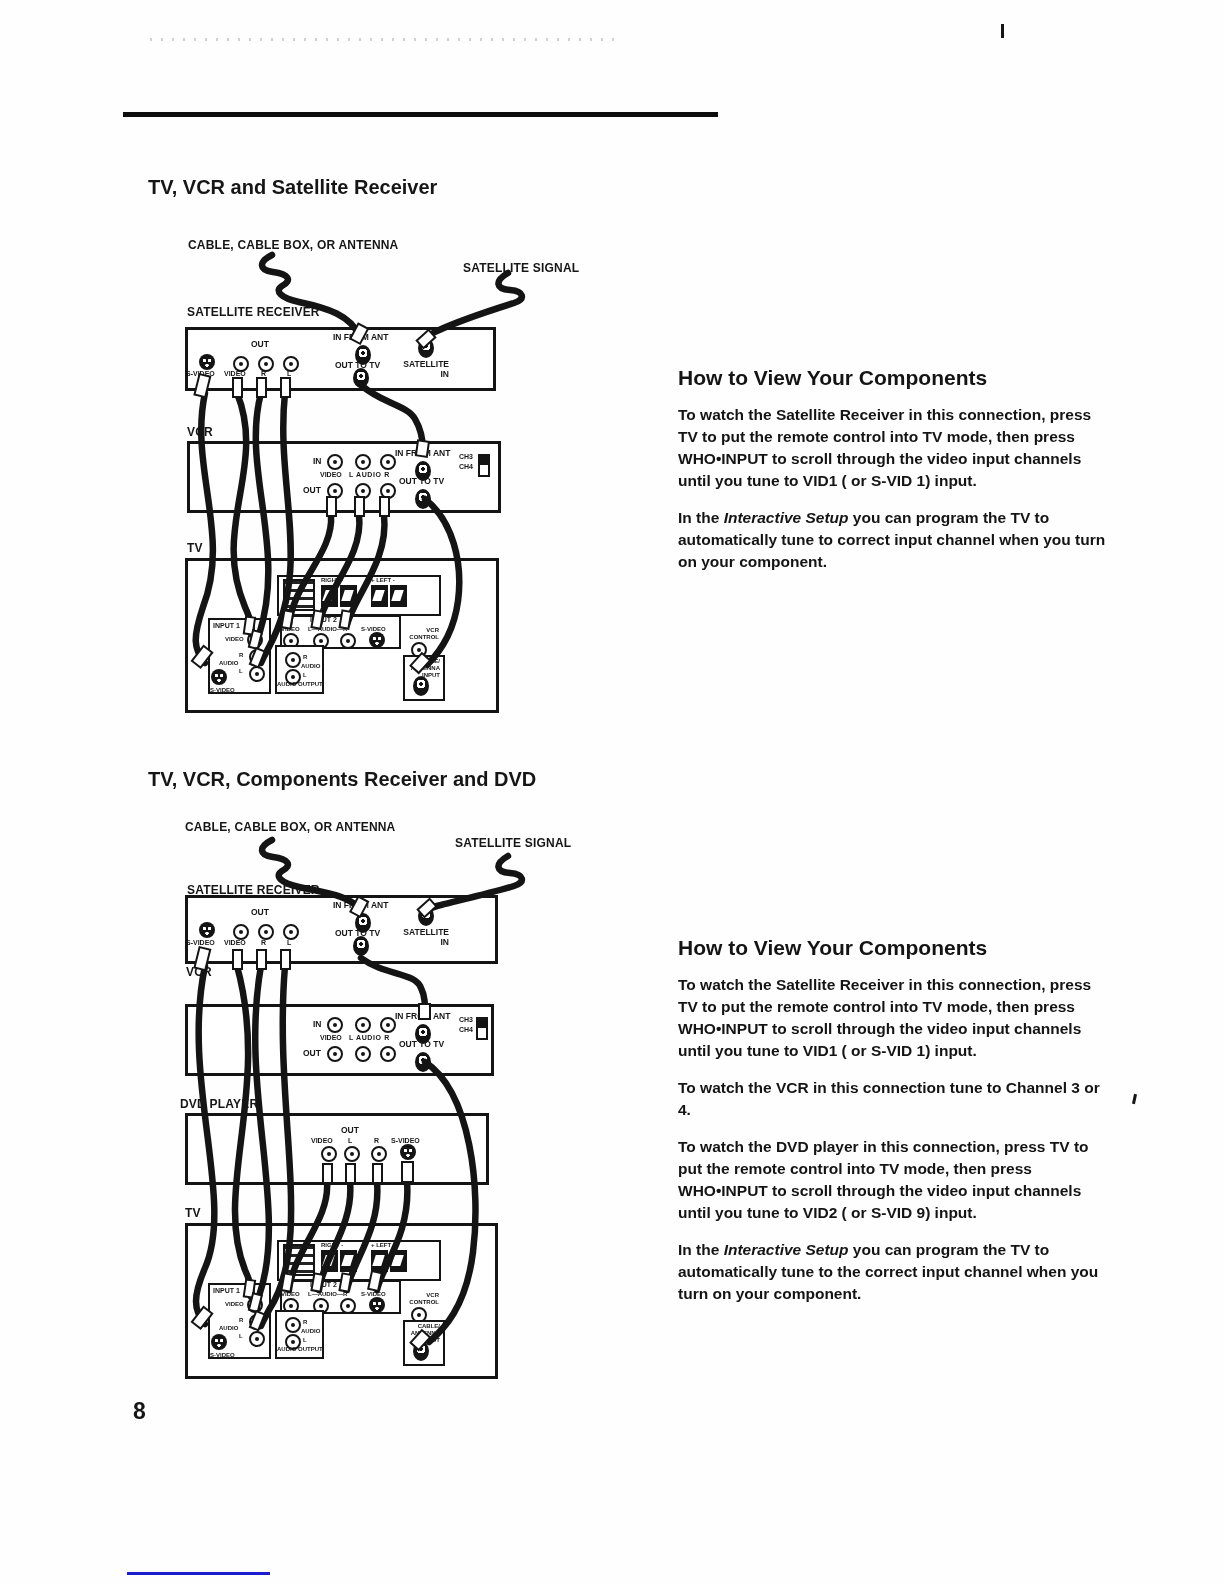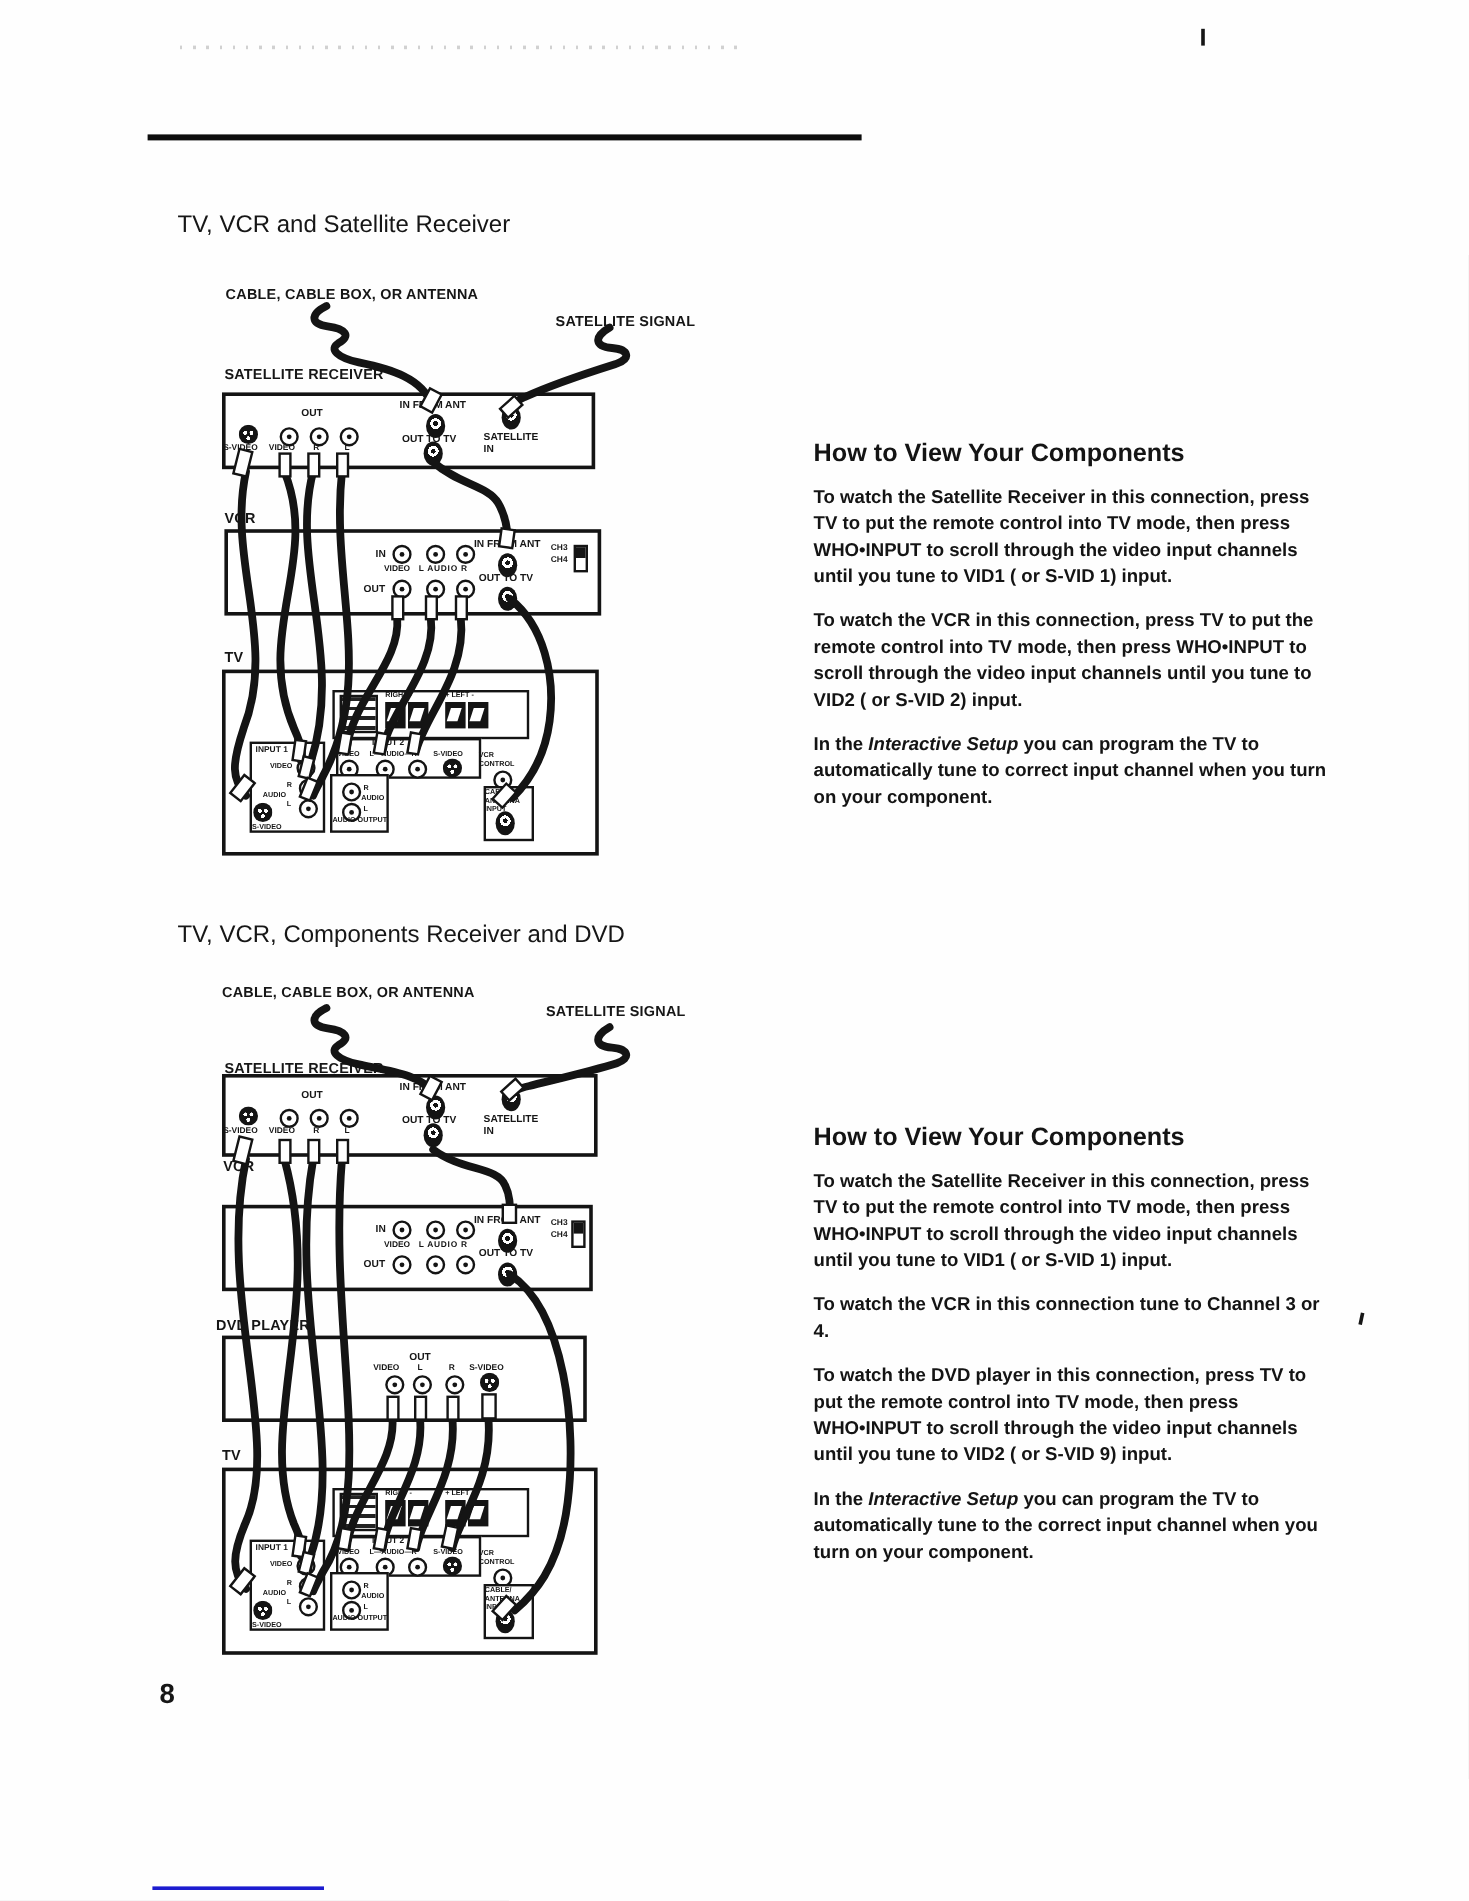--- a/index.html
+++ b/index.html
@@ -5,32 +5,32 @@
   html,body{margin:0;padding:0;background:#e8e8e8}
   .page{position:relative;width:1224px;height:1584px;background:#fefefe;margin:0 auto;
         font-family:"Liberation Sans",sans-serif;color:#161616;overflow:hidden}
   
   .hdr-noise{position:absolute;left:150px;top:38px;width:470px;height:3px;opacity:.45;
              background:repeating-linear-gradient(90deg,#9a9a9a 0 2px,transparent 2px 11px)}
   .hdr-bar{position:absolute;left:123px;top:48px;width:455px;height:66px;background:#0d0d0d;
            color:#fff;display:flex;align-items:center;padding-left:26px;box-sizing:border-box;
            font-size:33px;font-weight:700;letter-spacing:3px;white-space:nowrap}
   .hdr-rule{position:absolute;left:123px;top:112px;width:595px;height:5px;background:#0d0d0d}
-  .h2{position:absolute;font-size:20px;font-weight:400;white-space:nowrap}
+  .h2{position:absolute;font-size:20px;font-weight:700;white-space:nowrap}
   
   .howto{position:absolute;left:678px;width:434px;color:#141414}
   .howto h3{font-size:21px;font-weight:700;margin:0 0 14px 0}
   .howto p{font-size:15.5px;line-height:22px;font-weight:700;margin:0 0 15px 0}
   
   .diag{position:absolute}
   .dlab{position:absolute;font-size:12px;font-weight:700;white-space:nowrap;letter-spacing:.2px}
   .d9{position:absolute;font-size:8.5px;font-weight:700;white-space:nowrap}
   .d7{position:absolute;font-size:7px;font-weight:700;white-space:nowrap}
   .d6{position:absolute;font-size:6px;font-weight:700;white-space:nowrap}
-  .ctr{text-align:left;white-space:normal;line-height:1.15}
+  .ctr{text-align:right;white-space:normal;line-height:1.15}
   .cbox{position:absolute;border:3.5px solid #141414;background:#fff}
   .pbox{position:absolute;border:2px solid #141414;background:#fff}
   .rca{position:absolute;width:12px;height:12px;border:2.5px solid #141414;border-radius:50%;background:#fff}
   .rca::after{content:"";position:absolute;left:50%;top:50%;width:4px;height:4px;margin:-2px 0 0 -2px;
               border-radius:50%;background:#141414}
   .fc{position:absolute;width:16px;height:20px;border-radius:50%;
       background:radial-gradient(circle at 50% 40%,#141414 0 2px,#fff 2px 4.5px,#141414 4.5px 100%)}
   .sv{position:absolute;width:16px;height:16px;border-radius:50%;
       background:radial-gradient(circle at 34% 42%,#fff 0 1.6px,transparent 1.7px),
                  radial-gradient(circle at 66% 42%,#fff 0 1.6px,transparent 1.7px),
@@ -183,21 +183,20 @@
         <rect x="205" y="262" width="9" height="19"></rect>
         <rect x="166" y="376" width="9" height="17" transform="rotate(10,170,384)"></rect>
         <rect x="240" y="420" width="11" height="17" transform="rotate(42,246,428)"></rect>
       </g>
     </svg>
   </div>
 
   <div class="howto" style="top:366px">
     <h3>How to View Your Components</h3>
     <p>To watch the Satellite Receiver in this connection, press TV to put the remote control into TV mode, then press WHO•INPUT to scroll through the video input channels until you tune to VID1 ( or S-VID 1) input.</p>
-    <p>To watch the VCR in this connection, press TV to put the remote control into TV mode, then press WHO•INPUT to scroll through the video input channels until you tune to VID2 ( or S-VID 2) input.</p>
     <p><span>In the </span><i>Interactive Setup</i><span> you can program the TV to automatically tune to correct input channel when you turn on your component.</span></p>
   </div>
 
   <div class="h2" style="left:148px;top:768px">TV, VCR, Components Receiver and DVD</div>
 
   <div class="diag" style="left:175px;top:800px;width:430px;height:578px">
 
     <div class="dlab" style="left:10px;top:20px">CABLE, CABLE BOX, OR ANTENNA</div>
     <div class="dlab" style="left:280px;top:36px">SATELLITE SIGNAL</div>
     <div class="dlab" style="left:12px;top:83px">SATELLITE RECEIVER</div>

